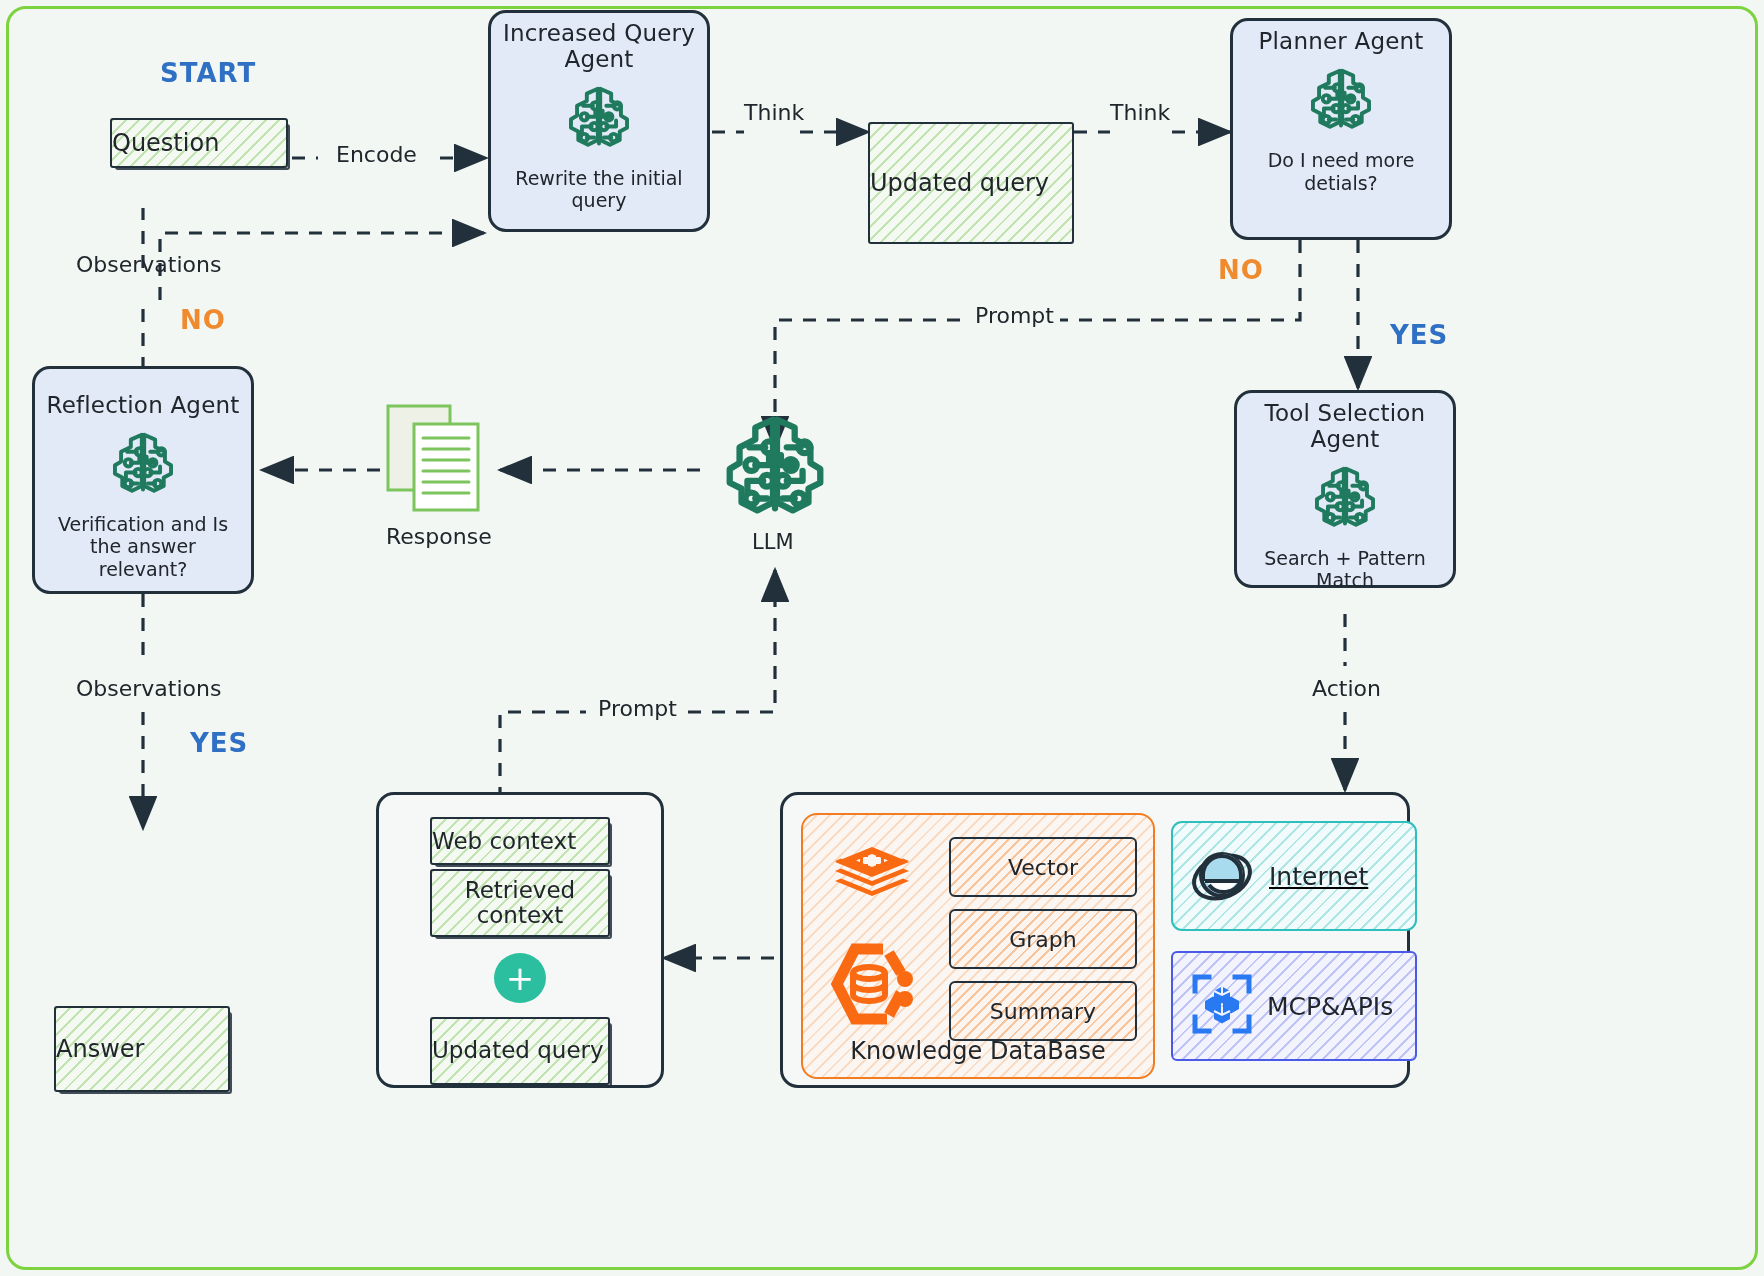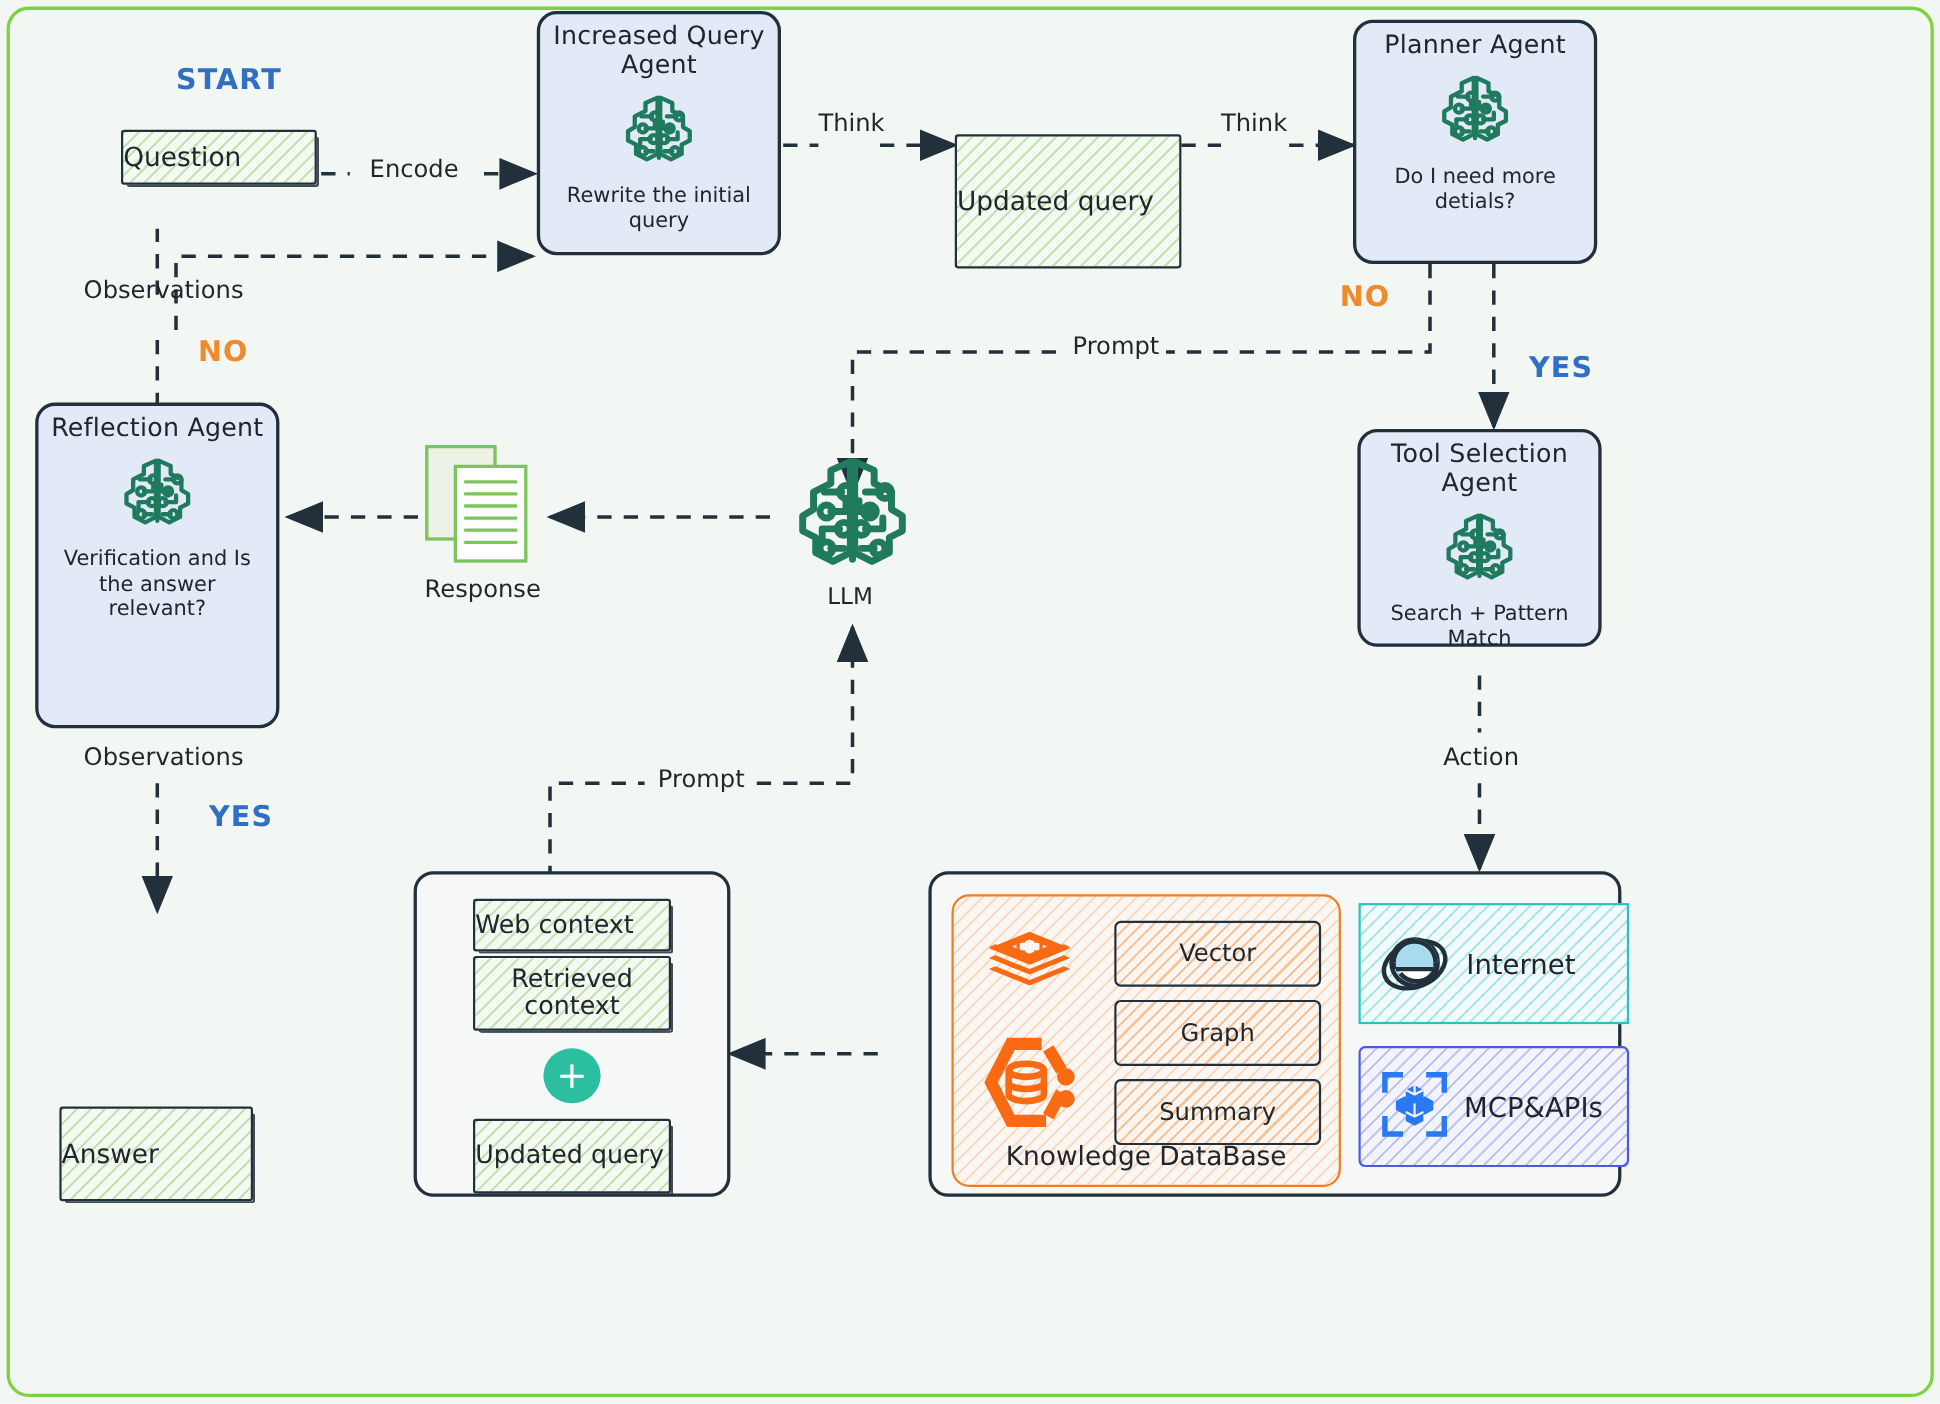--- a/index.html
+++ b/index.html
@@ -100,21 +100,21 @@
     border:2.5px solid #22303b;border-radius:6px;
     display:flex;align-items:center;justify-content:center;
     font-family:"DejaVu Sans", sans-serif;font-size:22px;color:#20262b;
   }
   .panel-outline{
     border:3px solid #22303b;border-radius:18px;background:#f5f8f6;
   }
   .kdb{
     border:2.5px solid #f47c20;border-radius:16px;
   }
-  .rt-card{border:2.5px solid #2dbebe;border-radius:0;}
+  .rt-card{border:2.5px solid #2dbebe;border-radius:11px;text-decoration:underline;}
   .rt-card2{border:2.5px solid #4a5ae6;border-radius:6px;}
   .rt-label{font-family:"DejaVu Sans", sans-serif;font-size:25px;color:#20262b;}
   .kdb-title{font-family:"DejaVu Sans", sans-serif;font-size:24px;color:#20262b;text-align:center;}
   .plus-circle{
     width:52px;height:52px;border-radius:50%;background:#2bbfa0;
     display:flex;align-items:center;justify-content:center;
     color:#fff;font-size:34px;line-height:1;font-family:"DejaVu Sans", sans-serif;
   }
 </style>
 </head>
@@ -244,21 +244,21 @@
     <div class="agent-sub">Do I need more detials?</div>
   </div>
 
   <div class="lbl no" style="left:1218px;top:255px;">NO</div>
   <div class="lbl yes" style="left:1390px;top:320px;">YES</div>
   <div class="lbl" style="left:975px;top:303px;">Prompt</div>
 
   <div class="lbl" style="left:76px;top:252px;">Observations</div>
   <div class="lbl no" style="left:180px;top:305px;">NO</div>
 
-  <div class="node agent" style="left:32px;top:366px;width:222px;height:296px;">
+  <div class="node agent" style="left:32px;top:366px;width:222px;height:228px;justify-content:flex-end;">
     <div class="agent-title">Reflection Agent</div>
     <div class="brain">
       <svg width="78" height="78" viewBox="0 0 64 64">
         <g fill="none" stroke="#1f7a5e" stroke-width="3.2" stroke-linejoin="round" stroke-linecap="round">
           <path d="M31 8 L22 12 L22 18 L14 22 L14 30 L9 33 L9 40 L15 43 L15 50 L23 54 L31 50 Z"></path>
           <path d="M33 8 L42 12 L42 18 L50 22 L50 30 L55 33 L55 40 L49 43 L49 50 L41 54 L33 50 Z"></path>
           <path d="M32 9 L32 53"></path>
           <path d="M19 22 L27 22"></path>
             <circle cx="29" cy="22" r="3"></circle>
           <path d="M22 31 L29 31 L29 26"></path>
@@ -371,21 +371,21 @@
       <span>Retrieved context</span>
     </div>
     <div class="plus-circle" style="margin-top:16px;">
       <span>+</span>
     </div>
     <div class="hatch-green sketchy" style="width:176px;height:66px;font-size:23px;margin-top:14px;line-height:1.12;">
       <span>Updated query</span>
     </div>
   </div>
 
-  <div class="node panel-outline" style="left:844px;top:792px;width:630px;height:296px;">
+  <div class="node panel-outline" style="left:780px;top:792px;width:630px;height:296px;">
 
     <div class="kdb hatch-orange-light" style="position:absolute;left:18px;top:18px;width:350px;height:262px;">
       <div style="position:absolute;left:30px;top:30px;">
         <svg width="78" height="62" viewBox="0 0 78 62">
           <g fill="#f96a12">
             <path d="M39 2 L76 17 L39 32 L2 17 Z"></path>
             <path d="M39 26 L70 13.5 L76 16 L39 31 L2 16 L8 13.5 Z"></path>
             <path d="M39 36 L70 23.5 L76 26 L39 41 L2 26 L8 23.5 Z"></path>
             <path d="M39 46 L70 33.5 L76 36 L39 51 L2 36 L8 33.5 Z"></path>
           </g>

